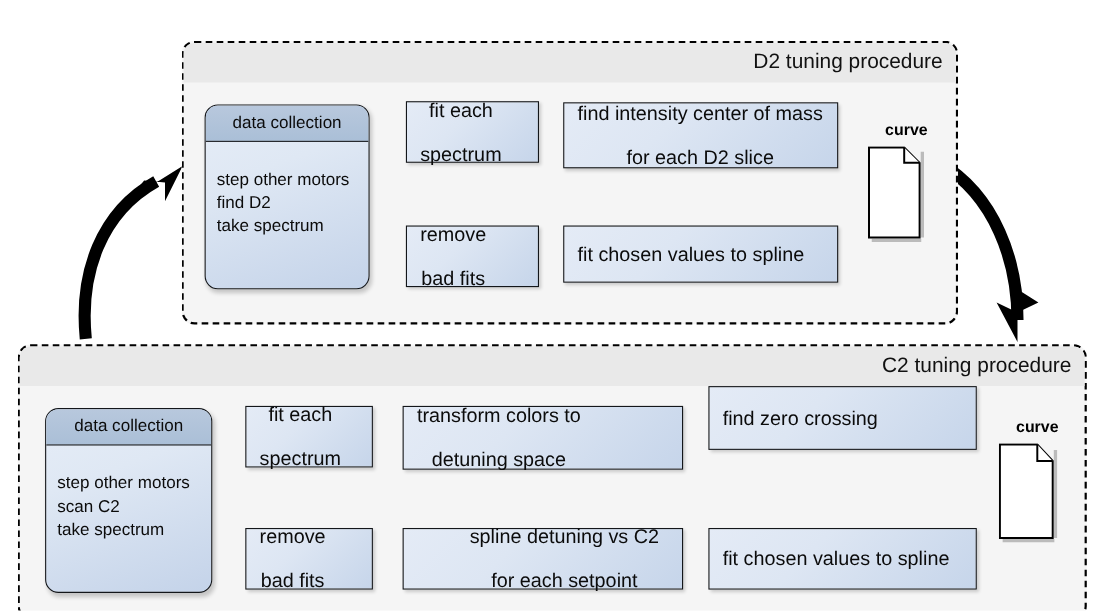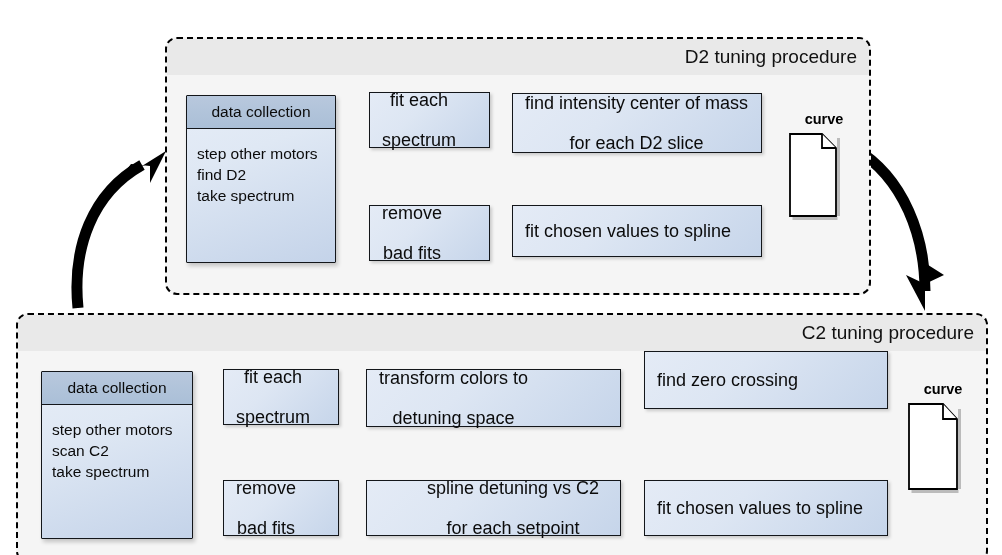--- a/index.html
+++ b/index.html
@@ -40,35 +40,35 @@
     text-align:center;
     font-size:18px;line-height:20px;color:#0b0b0b;
     box-shadow:2px 2px 3px rgba(0,0,0,0.18);
   }
   .pbox span{display:block;padding:0 6px;}
 
   
   .dcbox{
     position:absolute;
     border:1.5px solid #13161a;
-    border-radius:1px;
+    border-radius:12px;
     box-sizing:border-box;
     overflow:hidden;
     background:linear-gradient(160deg,#e6edf7 0%,#dfe8f4 35%,#c4d3e9 100%);
     box-shadow:2px 3px 4px rgba(0,0,0,0.20);
   }
   .dc-head{
     height:32px;
     background:linear-gradient(180deg,#b8c8dd 0%,#aabfd7 100%);
     border-bottom:1.5px solid #13161a;
     display:flex;align-items:center;justify-content:center;
     font-size:15.5px;color:#0b0b0b;
   }
   .dc-body{
-    padding:14px 0 0 10px;
+    padding:24px 0 0 10px;
     font-size:15.5px;line-height:21px;color:#0b0b0b;
   }
   .dc-body div{white-space:nowrap;}
 
   
   .curvewrap{position:absolute;}
   .curve-label{
     position:absolute;left:0;top:0;width:100%;
     text-align:center;font-size:14.5px;font-weight:bold;color:#000;
   }

